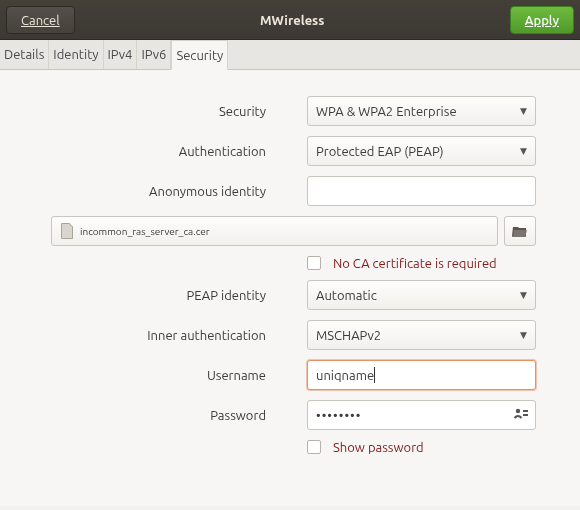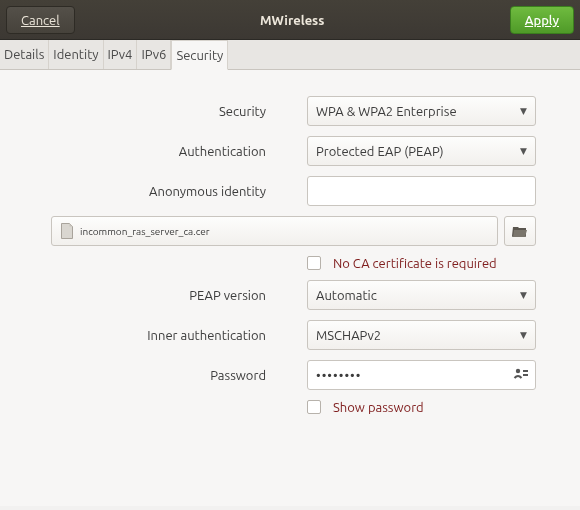--- a/index.html
+++ b/index.html
@@ -246,39 +246,48 @@
 
   <div class="row">
     <div class="label"></div>
     <div class="field checkline">
       <span class="checkbox"></span>
       <span>No CA certificate is required</span>
     </div>
   </div>
 
   <div class="row">
-    <div class="label">PEAP version</div>
+    <div class="label">PEAP identity</div>
     <div class="field">
       <div class="select">
         <span>Automatic</span>
         <span class="caret">▼</span>
       </div>
     </div>
   </div>
 
   <div class="row">
     <div class="label">Inner authentication</div>
     <div class="field">
       <div class="select">
         <span>MSCHAPv2</span>
         <span class="caret">▼</span>
       </div>
     </div>
   </div>
 
+  <div class="row">
+    <div class="label">Username</div>
+    <div class="field">
+      <div class="input focused">
+        <span>uniqname</span>
+          <span class="cursor-bar"></span>
+      </div>
+    </div>
+  </div>
 
   <div class="row">
     <div class="label">Password</div>
     <div class="field">
       <div class="input" style="position:relative;">
         <span class="pw-dots">••••••••</span>
         <span class="inline-right-icon">
           <svg width="16" height="14" viewBox="0 0 16 14">
               <circle cx="5" cy="4" r="2.2" fill="#555"></circle>
               <path d="M1.5 11 q3.5 -4 7 0" stroke="#555" stroke-width="2" fill="none"></path>

